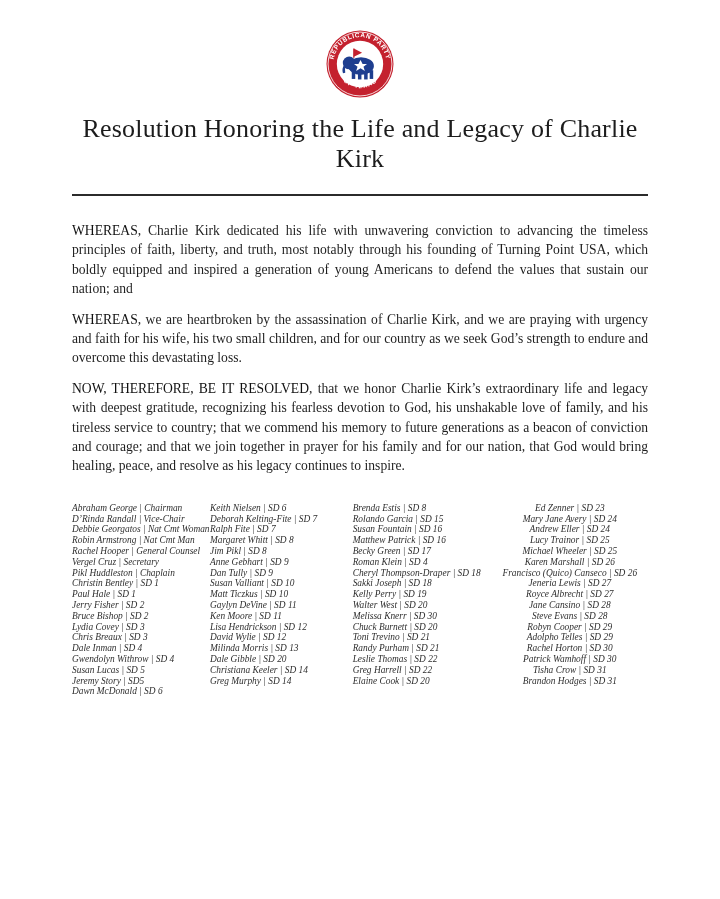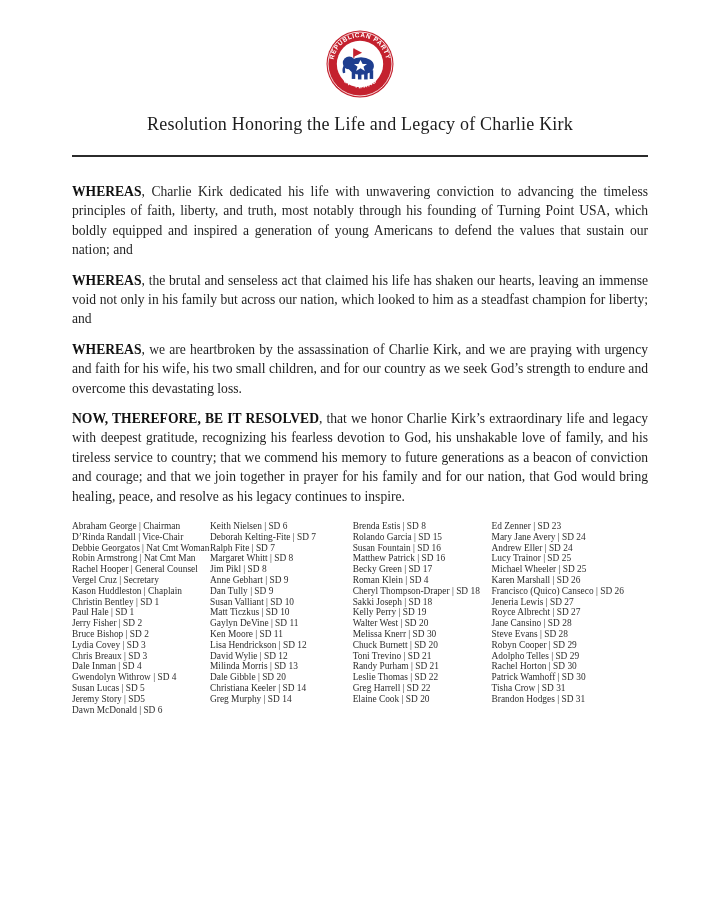--- a/index.html
+++ b/index.html
@@ -6,42 +6,42 @@
   html, body { background: #ffffff; }
   body { width: 720px; height: 899px; overflow: hidden; font-family: "Liberation Serif", serif; }
   .page {
     width: 720px; height: 899px; background: #ffffff;
     padding: 30px 72px 0 72px; position: relative;
   }
   .logo-wrap { width: 100%; display: flex; justify-content: center; }
   .logo-wrap svg { width: 68px; height: 68px; display: block; }
   h1.title {
     margin-top: 16px; text-align: center;
-    font-size: 18px; font-weight: normal; letter-spacing: 0.2px;
+    font-size: 26px; font-weight: normal; letter-spacing: 0.2px;
     color: #1c1c1c; font-family: "Liberation Serif", serif;
   }
   .divider {
     border: none; border-top: 2px solid #2b2b2b;
     margin: 20px 0 0 0; width: 100%;
   }
   .body-text { margin-top: 25px; }
   .body-text p {
     font-size: 13.6px; line-height: 19.4px; text-align: justify;
     color: #1f1f1f; margin-bottom: 11px;
   }
-  .body-text p b { font-weight: bold; color: #111; }
+  .body-text p b { font-weight: normal; color: #111; }
   .signatories {
-    margin-top: 15px; display: flex; align-items: flex-start;
+    margin-top: 27px; display: flex; align-items: flex-start; font-style: italic;
   }
   .sig-col { font-size: 9.4px; line-height: 10.8px; color: #2e2e2e; }
   .sig-col .sig { white-space: nowrap; }
   .col-1 { width: 150px; }
   .col-2 { width: 155px; }
   .col-3 { width: 151px; }
-  .col-4 { width: 170px; }
+  .col-4 { width: 170px; text-align: center; }
 </style>
 </head>
 <body>
 
 <div class="page">
 
   <div class="logo-wrap">
     <svg viewBox="0 0 66 66">
       <circle cx="33" cy="33" r="32.5" fill="#c4212e"></circle>
       <circle cx="33" cy="33" r="31" fill="none" stroke="#ffffff" stroke-width="0.8"></circle>
@@ -70,34 +70,33 @@
       </g>
     </svg>
   </div>
 
   <h1 class="title">Resolution Honoring the Life and Legacy of Charlie Kirk</h1>
 
   <hr class="divider">
 
   <div class="body-text">
     <p><b>WHEREAS</b><span>, Charlie Kirk dedicated his life with unwavering conviction to advancing the timeless principles of faith, liberty, and truth, most notably through his founding of Turning Point USA, which boldly equipped and inspired a generation of young Americans to defend the values that sustain our nation; and</span></p>
-    <p><b>WHEREAS</b><span>, the brutal and senseless act that claimed his life has shaken our hearts, leaving an immense void not only in his family but across our nation, which looked to him as a steadfast champion for liberty; and</span></p>
     <p><b>WHEREAS</b><span>, we are heartbroken by the assassination of Charlie Kirk, and we are praying with urgency and faith for his wife, his two small children, and for our country as we seek God’s strength to endure and overcome this devastating loss.</span></p>
     <p><b>NOW, THEREFORE, BE IT RESOLVED</b><span>, that we honor Charlie Kirk’s extraordinary life and legacy with deepest gratitude, recognizing his fearless devotion to God, his unshakable love of family, and his tireless service to country; that we commend his memory to future generations as a beacon of conviction and courage; and that we join together in prayer for his family and for our nation, that God would bring healing, peace, and resolve as his legacy continues to inspire.</span></p>
   </div>
 
   <div class="signatories">
     <div class="sig-col col-1">
         <div class="sig">Abraham George | Chairman</div>
         <div class="sig">D’Rinda Randall | Vice-Chair</div>
         <div class="sig">Debbie Georgatos | Nat Cmt Woman</div>
         <div class="sig">Robin Armstrong | Nat Cmt Man</div>
         <div class="sig">Rachel Hooper | General Counsel</div>
         <div class="sig">Vergel Cruz | Secretary</div>
-        <div class="sig">Kason Huddleston | Chaplain</div>
+        <div class="sig">Pikl Huddleston | Chaplain</div>
         <div class="sig">Christin Bentley | SD 1</div>
         <div class="sig">Paul Hale | SD 1</div>
         <div class="sig">Jerry Fisher | SD 2</div>
         <div class="sig">Bruce Bishop | SD 2</div>
         <div class="sig">Lydia Covey | SD 3</div>
         <div class="sig">Chris Breaux | SD 3</div>
         <div class="sig">Dale Inman | SD 4</div>
         <div class="sig">Gwendolyn Withrow | SD 4</div>
         <div class="sig">Susan Lucas | SD 5</div>
         <div class="sig">Jeremy Story | SD5</div>

